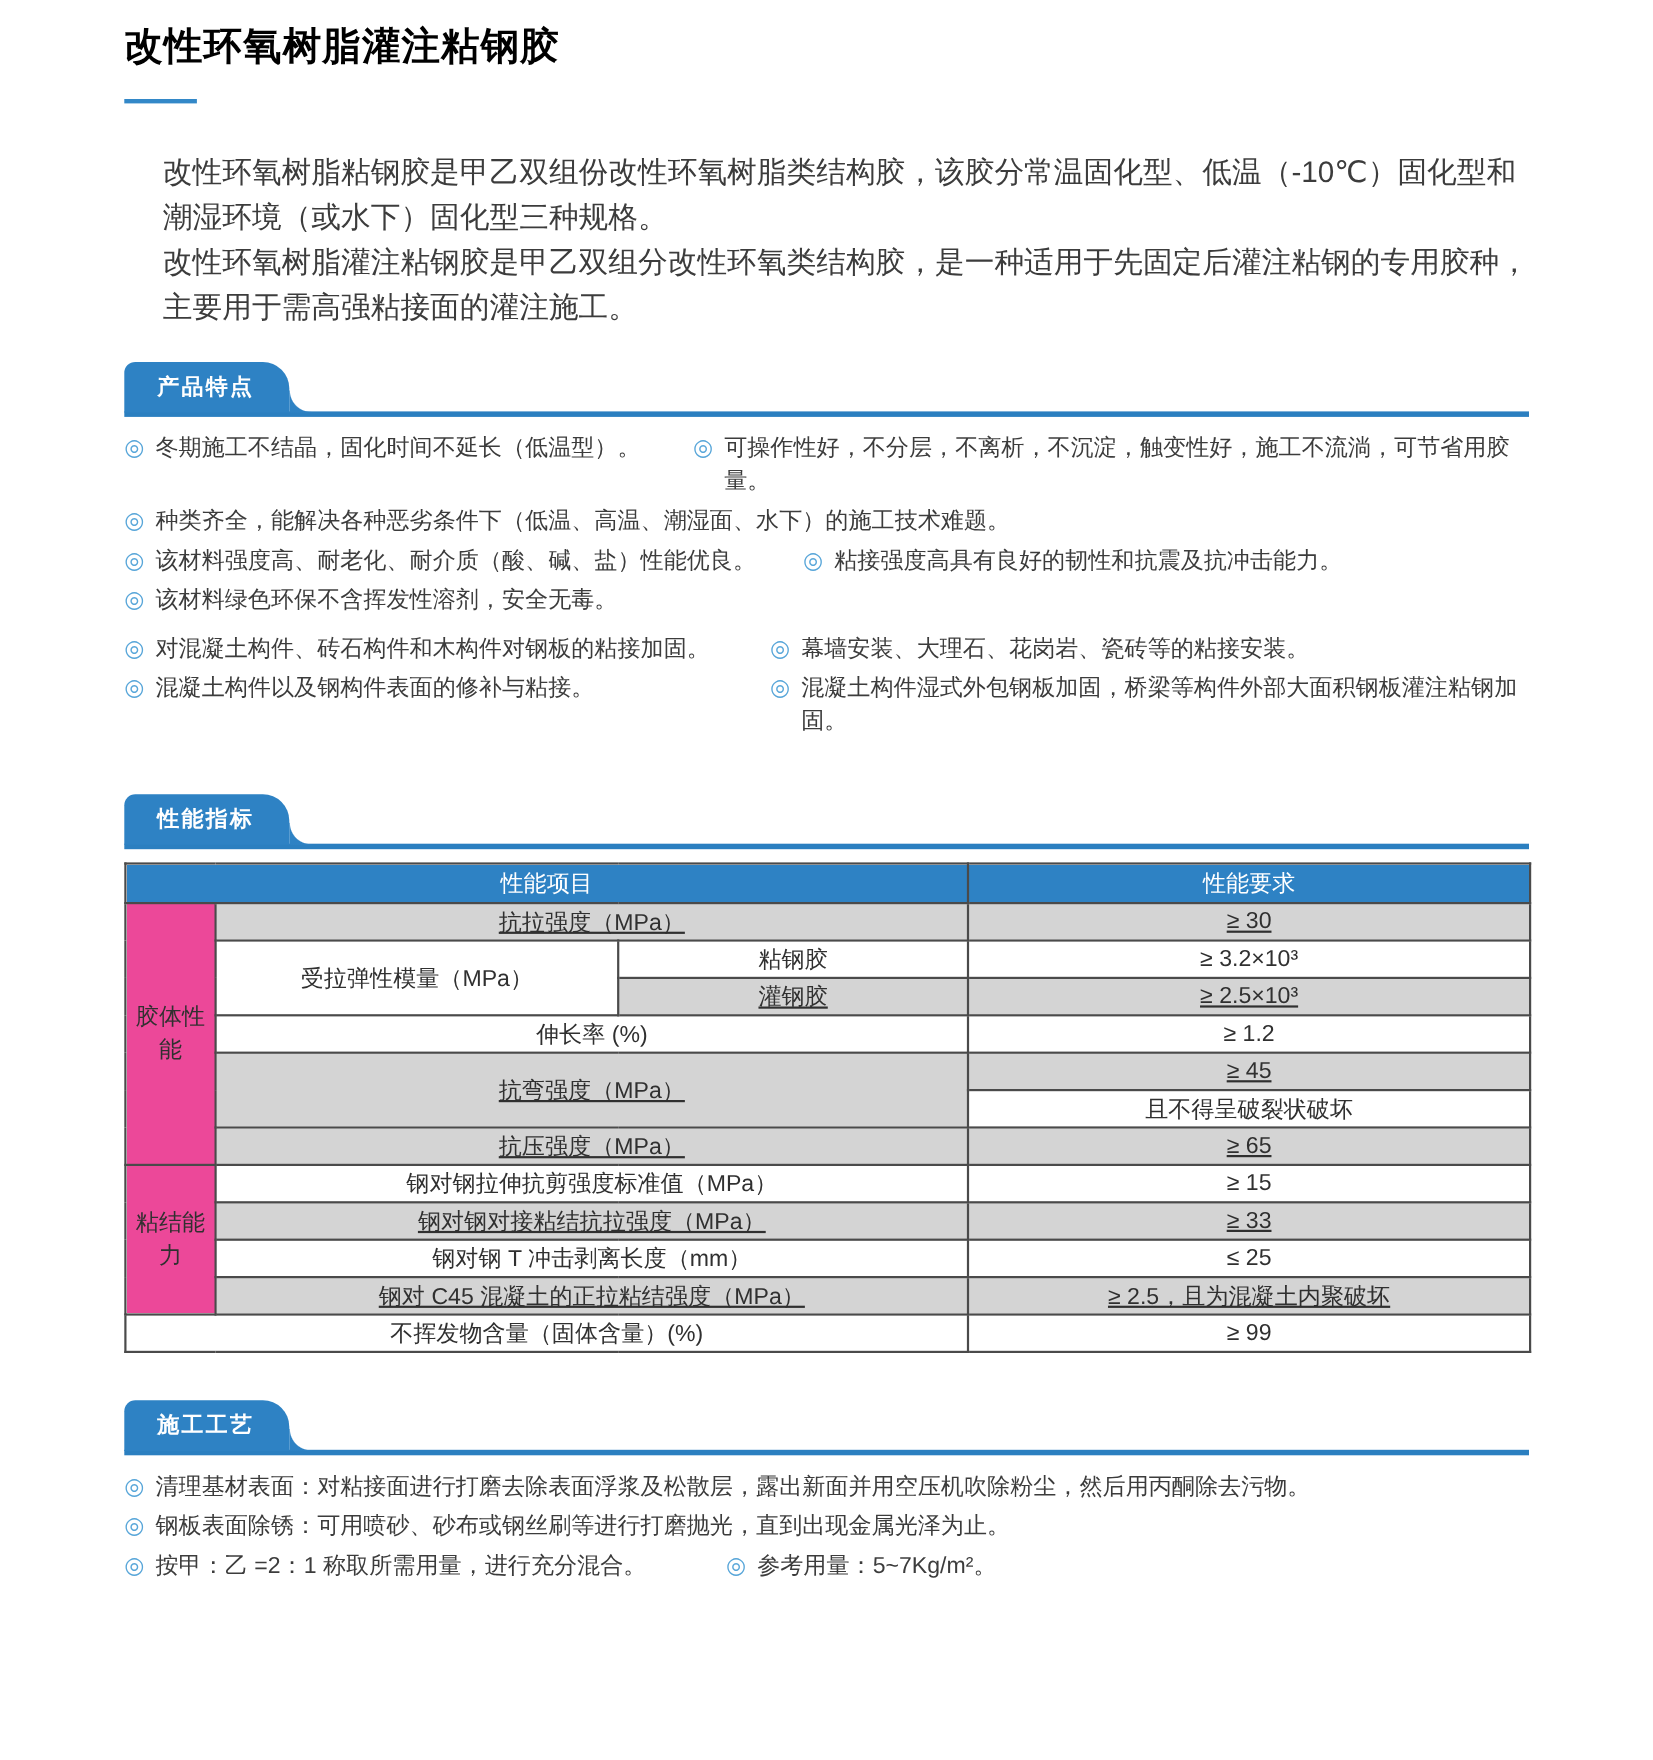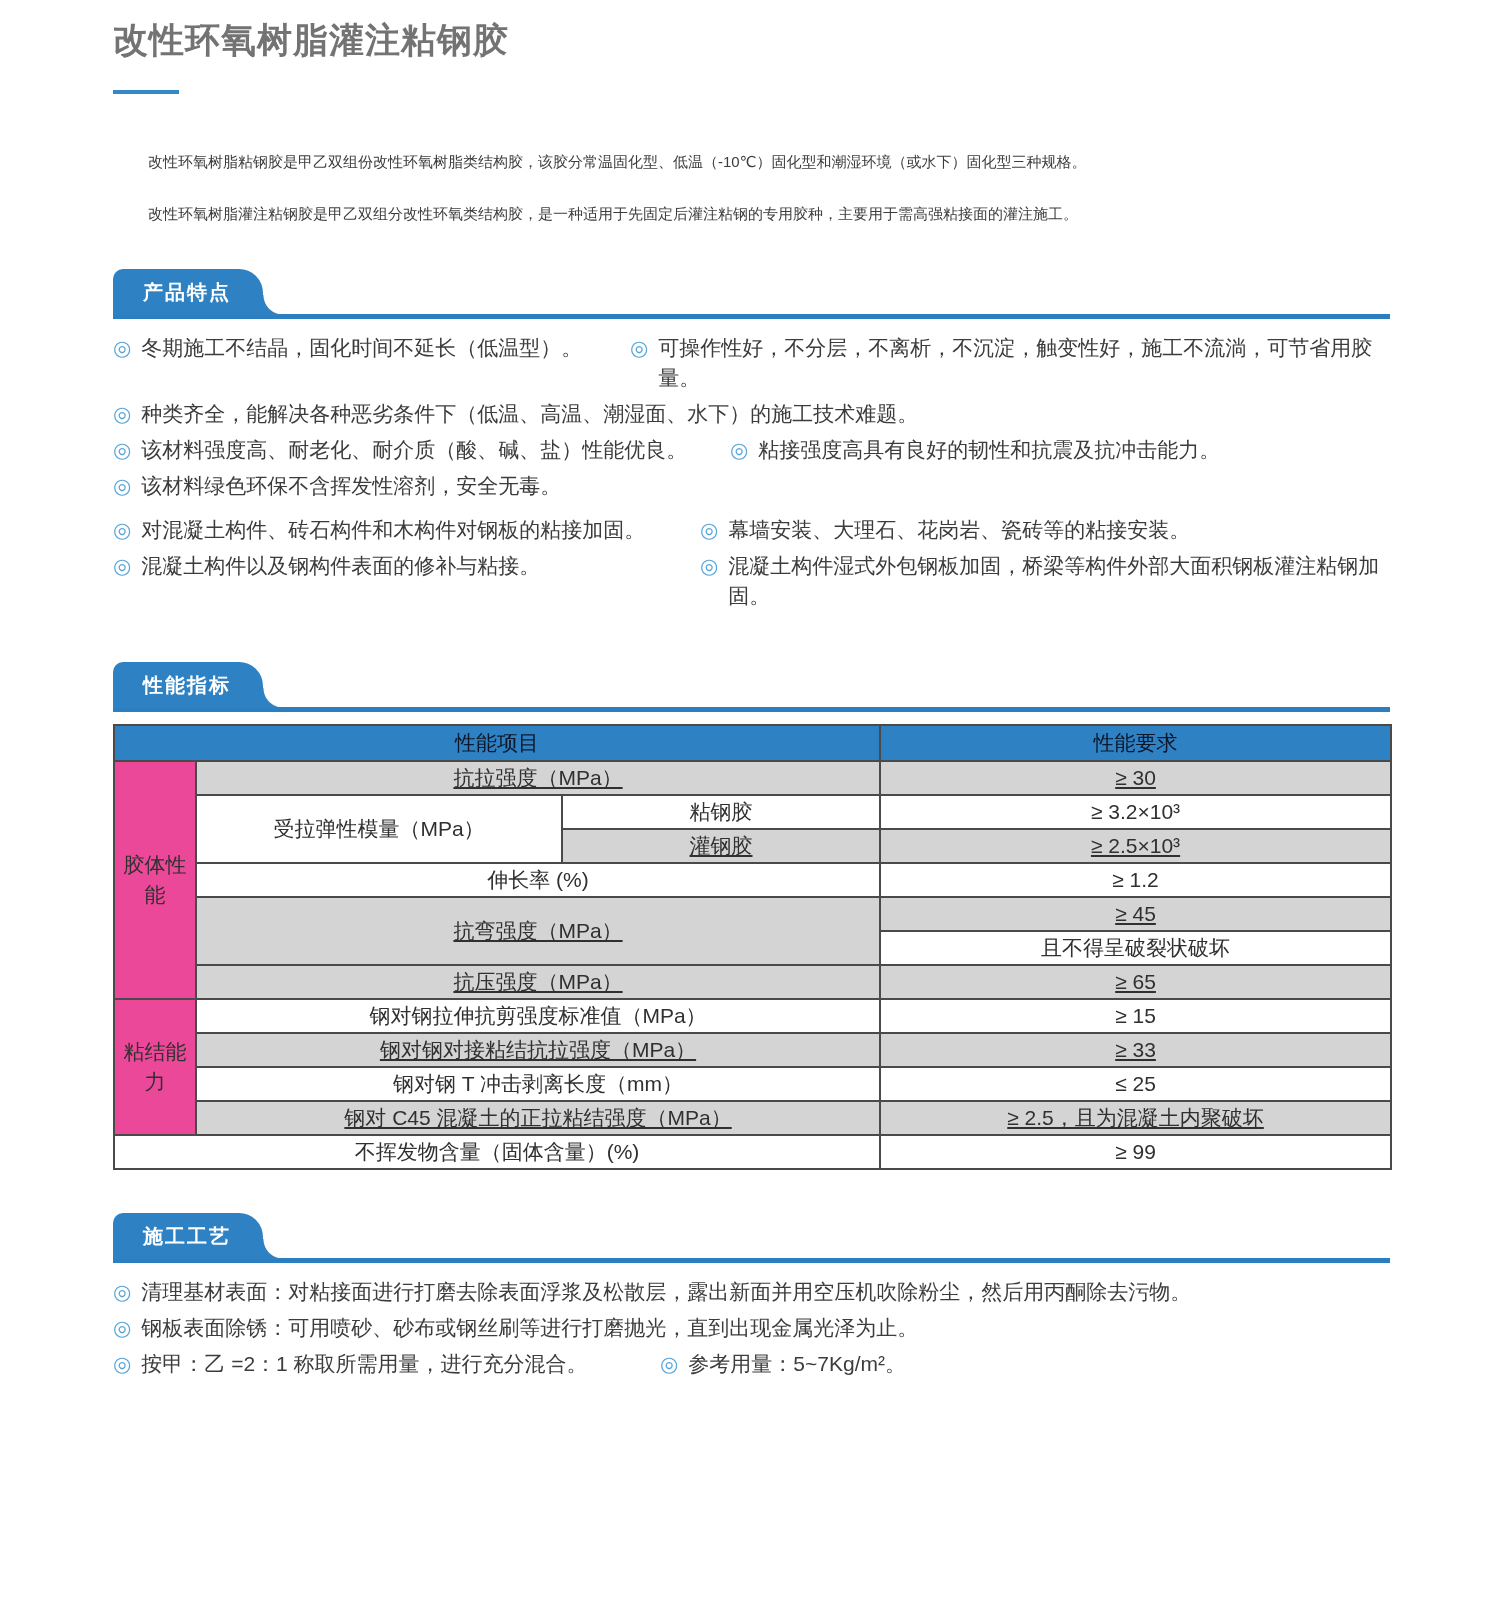--- a/index.html
+++ b/index.html
@@ -4,25 +4,25 @@
 <style>
   html,body{margin:0;padding:0;background:#ffffff;}
   body{
     width:1503px;height:1600px;overflow:hidden;
     font-family:"Liberation Sans","DejaVu Sans",sans-serif;
     color:#3d3d3d;
   }
   .page{padding:22px 113px 0 113px;width:1277px;}
 
   
-  .title{color:#737373;font-size:35px;font-weight:bold;letter-spacing:1px;line-height:42px;font-family:Liberation Mono, monospace;}
+  .title{color:#000000;font-size:35px;font-weight:bold;letter-spacing:1px;line-height:42px;}
   .title-bar{width:66px;height:4px;background:#3388C8;margin-top:26px;}
 
   
-  .intro{margin-top:42px;padding-left:35px;font-size:15px;line-height:52px;color:#3c3c3c;}
+  .intro{margin-top:42px;padding-left:35px;font-size:27px;line-height:41px;color:#3c3c3c;}
 
   
   .section-head{position:relative;height:46px;border-bottom:5px solid #2B7FC0;}
   .badge{
     position:absolute;left:0;bottom:-1px;height:46px;line-height:46px;
     background:#2E82C4;color:#fff;font-size:20px;font-weight:bold;
     padding:0 32px 0 30px;border-radius:10px 24px 0 0;letter-spacing:2px;
   }
   .badge::after{
     content:"";position:absolute;left:100%;bottom:0;width:20px;height:20px;
@@ -48,21 +48,21 @@
   .tbl-caption{margin-top:22px;text-align:center;font-size:20px;color:#3c3c3c;}
   table.perf{
     margin-top:12px;width:1277px;border-collapse:collapse;table-layout:fixed;
     font-size:21px;color:#303030;
   }
   table.perf th, table.perf td{
     border:2px solid #4A4A4A;text-align:center;vertical-align:middle;
     height:32px;padding:0 6px;overflow:hidden;
   }
   table.perf thead th{
-    background:#2E82C4;color:#0f172a;font-weight:normal;height:34px;font-size:21px;
+    background:#2E82C4;color:#ffffff;font-weight:normal;height:34px;font-size:21px;
   }
   .shade{background:#D4D4D4;text-decoration:underline;}
   .group-cell{background:#ec4899;line-height:30px;padding:0 16px;}
 </style>
 </head>
 <body>
 
 <div class="page">
 
   <div class="title">改性环氧树脂灌注粘钢胶</div>

